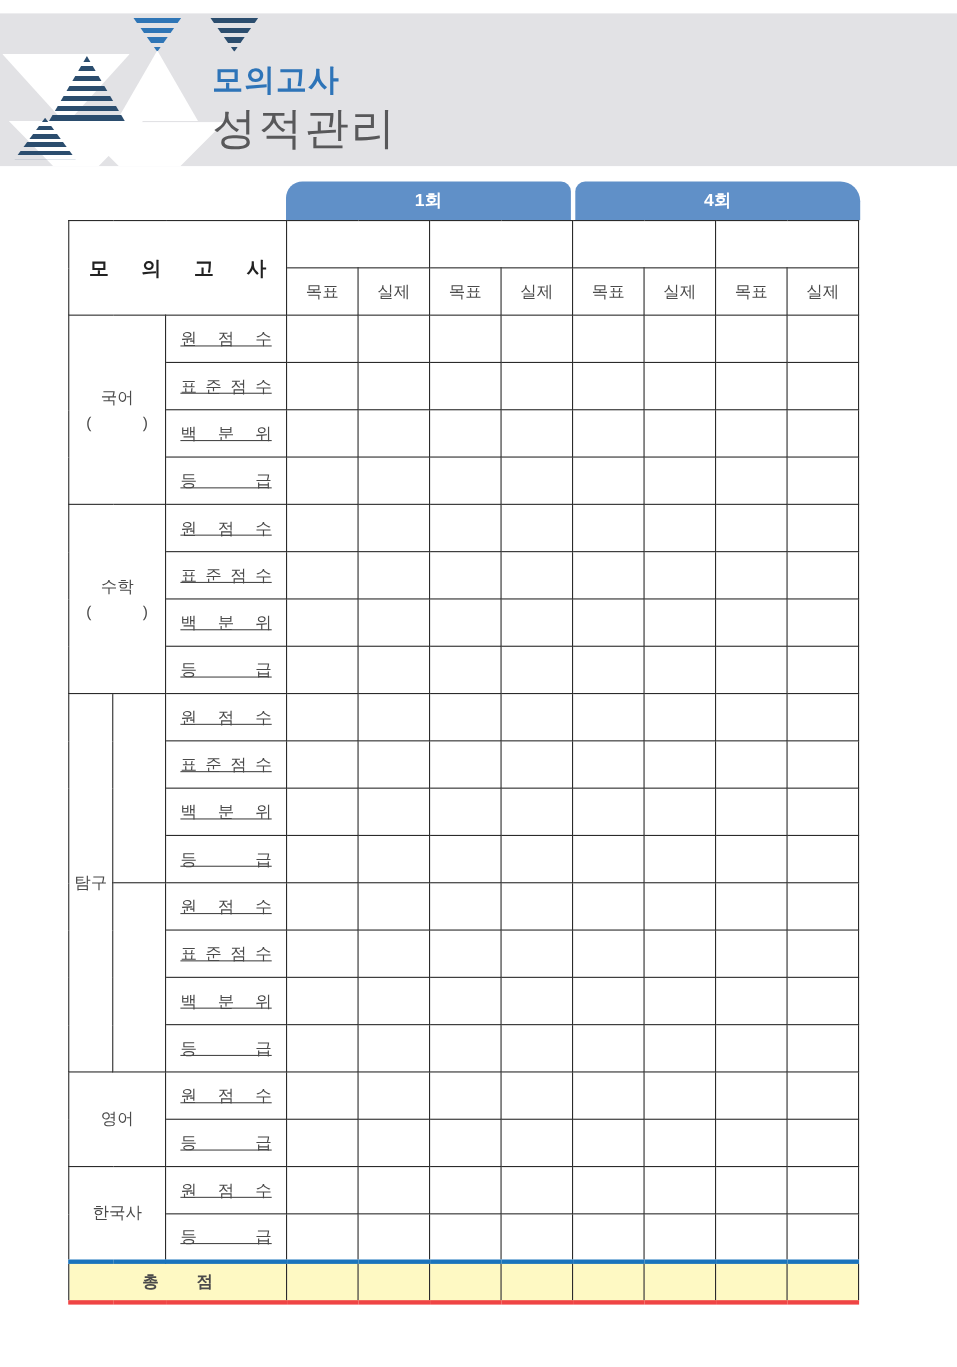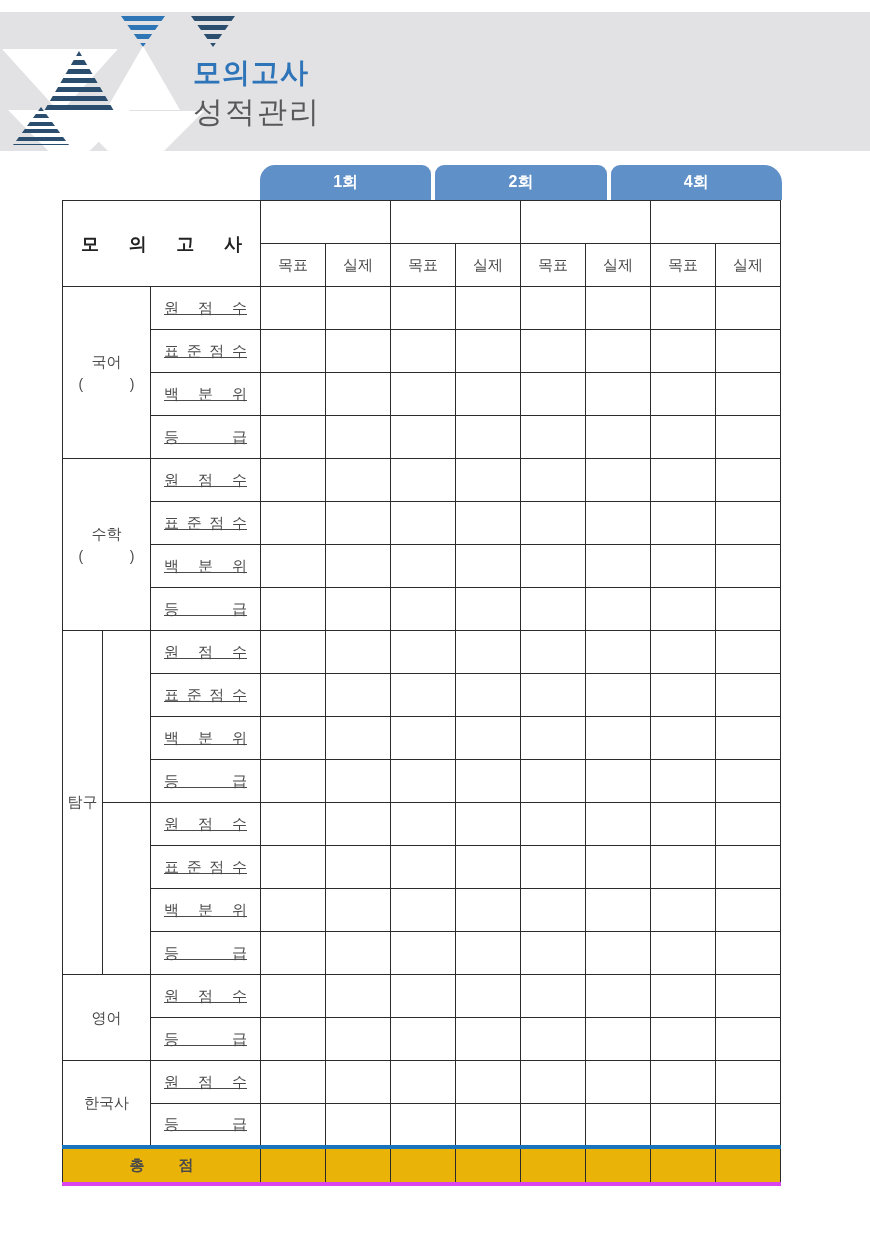--- a/index.html
+++ b/index.html
@@ -19,21 +19,21 @@
   .t1 { left:121px; top:4px;  width:44px;  height:31px; }
   .t2 { left:191px; top:4px;  width:44px;  height:31px; }
   .t3 { left:2px;   top:37px; width:116px; height:64px; }
   .t4 { left:106px; top:34px; width:74px;  height:64px; }
   .t5 { left:44px;  top:39px; width:70px;  height:60px; }
   .t6 { left:68px;  top:99px; width:136px; height:68px; }
   .t7 { left:8px;   top:98px; width:122px; height:62px; }
   .t8 { left:13px;  top:95px; width:56px;  height:38px; }
   .titles { position:absolute; left:193px; top:46px; }
   .title    { font-size:28px; line-height:1.1; font-weight:bold; color:#2e74b8; letter-spacing:1px; }
-  .subtitle { font-size:30px; line-height:1.1; color:#58585a; letter-spacing:2px; margin-top:6px; font-weight:500; }
+  .subtitle { font-size:40px; line-height:1.1; color:#58585a; letter-spacing:2px; margin-top:6px; font-weight:500; }
 
   
   .tabs { position:absolute; left:260px; top:153px; width:522px; height:35px; display:flex; gap:4px; }
   .tab { flex:1; background:#6090c8; color:#fff; font-size:16px; font-weight:bold;
          display:flex; align-items:center; justify-content:center; border-radius:9px 9px 0 0; }
   .tab:first-child { border-radius:15px 9px 0 0; }
   .tab:last-child  { border-radius:9px 18px 0 0; }
 
   
   table.score { position:absolute; left:62px; top:188px; border-collapse:collapse; table-layout:fixed; }
@@ -43,21 +43,21 @@
   td.corner { background:#d0e1f1; border-top:4px solid #1a74bc; }
   td.corner .jl { font-size:18px; font-weight:bold; color:#222; padding:0 18px; }
   td.rblank { border-top:4px solid #1a74bc; border-bottom:3px solid #1a74bc; height:45px; }
   td.sh { background:#eaf1f9; height:33px;font-family:Liberation Mono, monospace; }
   td.subject { background:#eaf1f9; font-size:16px; color:#3a3a3a; line-height:1.2; }
   td.subject .note { display:block; white-space:pre; font-size:14px; color:#4a4a4a; margin-top:5px; }
   td.subject-narrow { background:#eaf1f9; font-size:15px; color:#3a3a3a; }
   td.subcol { background:#eaf1f9; }
   td.metric { background:#eaf1f9; }
   td.metric .jl { padding:0 13px;text-decoration:underline; }
-  tr.total td { border-top:4px solid #1a74bc; border-bottom:4px solid #d946ef; background:#eab308; height:37px; }
+  tr.total td { border-top:4px solid #1a74bc; border-bottom:4px solid #ef4444; background:#fef9c3; height:37px; }
   td.total-label { font-weight:bold; font-size:17px; color:#1c1c1c; word-spacing:30px; }
 </style>
 </head>
 <body>
 
 <div class="page">
 
   <div class="banner">
     <div>
       <div class="tri tri-down stripe-blue t1"></div>
@@ -70,21 +70,20 @@
       <div class="tri tri-up stripe-navy-fine t8"></div>
     </div>
     <div class="titles">
       <div class="title">모의고사</div>
       <div class="subtitle">성적관리</div>
     </div>
   </div>
 
   <div class="tabs">
     <div class="tab">1회</div>
-    <div class="tab">2회</div>
     <div class="tab">4회</div>
   </div>
 
   <table class="score">
     <colgroup>
       <col style="width:40px">
         <col style="width:48px">
         <col style="width:110px">
       <col style="width:65px">
         <col style="width:65px">

